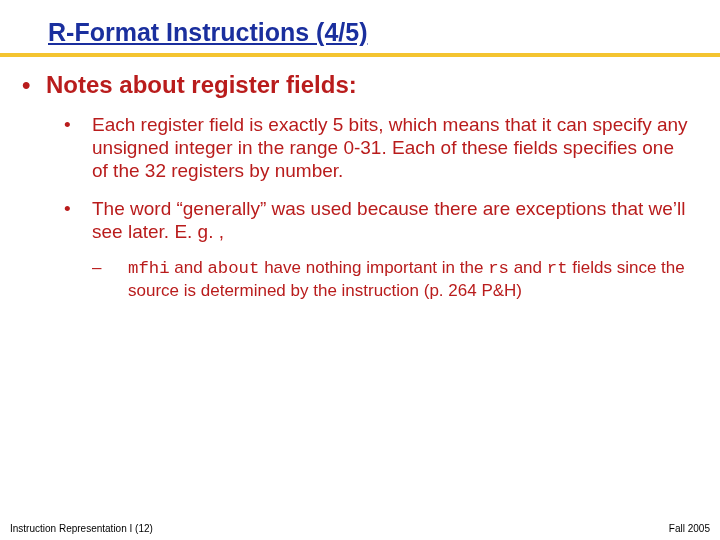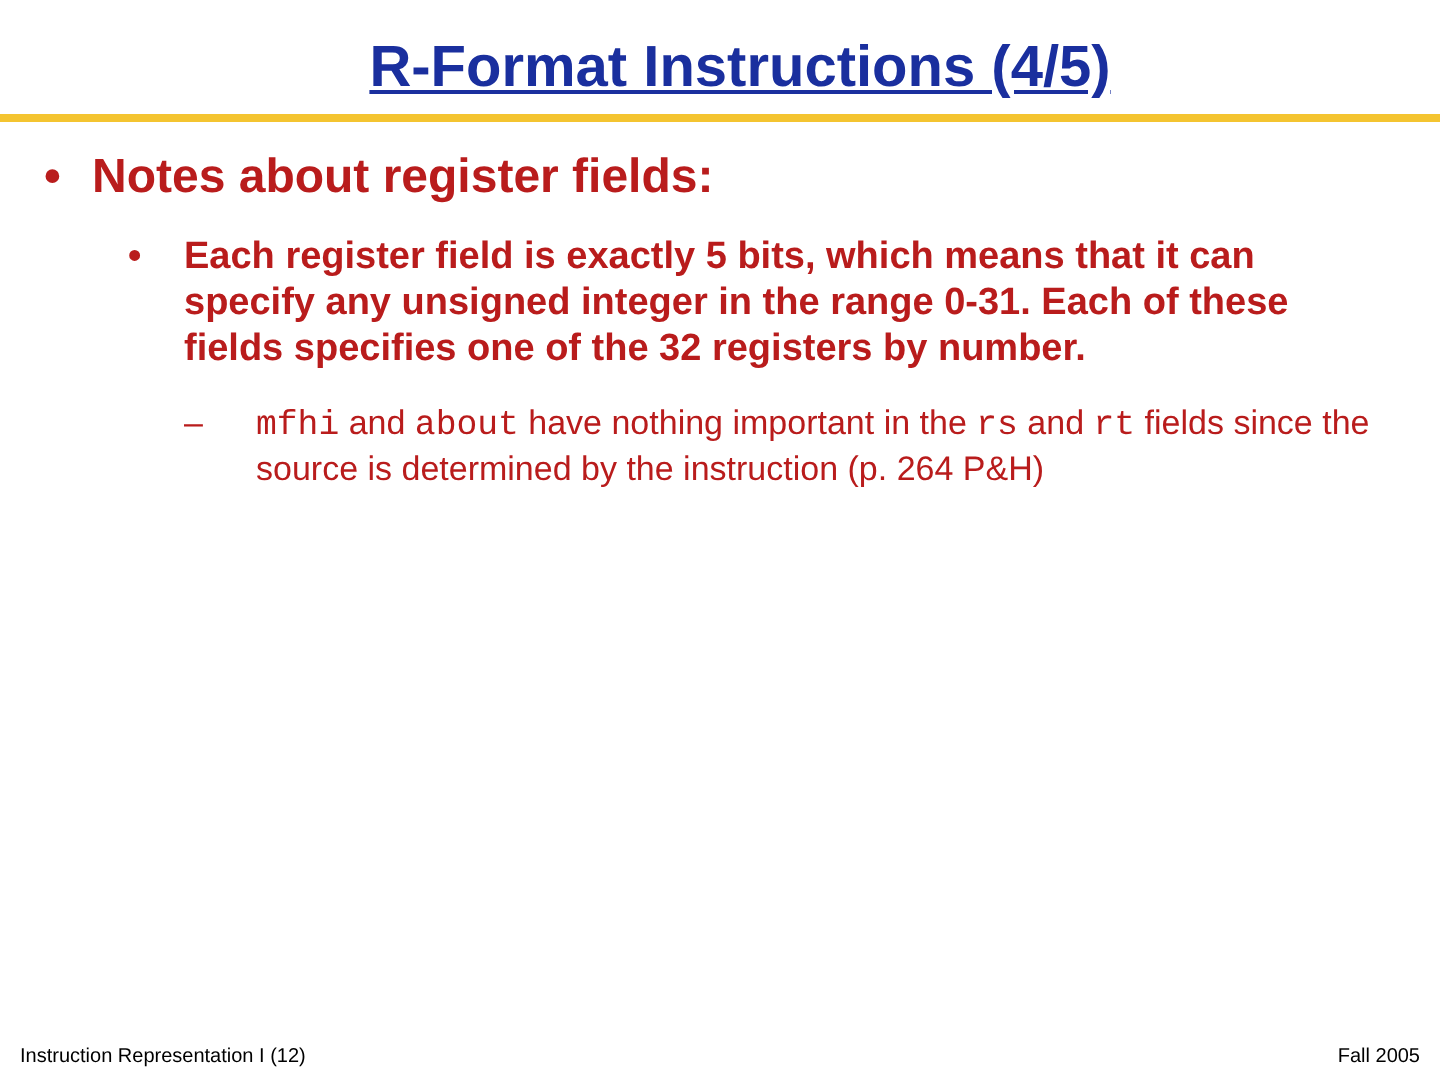--- a/index.html
+++ b/index.html
@@ -12,26 +12,25 @@
     overflow: hidden;
   }
   .slide {
     width: 100%;
     height: 100%;
     padding: 18px 28px 0 28px;
     position: relative;
   }
   .title {
     color: #1a2f9e;
-    font-size: 29px;
+    font-size: 25px;
     font-weight: bold;
     text-decoration: underline;
     padding-left: 20px;
     padding-bottom: 6px;
-    text-align: center;
   }
   .yellow-rule {
     height: 4px;
     background: #f4c430;
     margin-left: -28px;
     margin-right: -28px;
     margin-bottom: 14px;
   }
   .content {
     color: #b91c1c;
@@ -40,21 +39,21 @@
   .lvl1 {
     font-size: 24px;
     font-weight: bold;
     margin-bottom: 14px;
     padding-left: 12px;
     text-indent: -12px;
   }
   .lvl1 .bullet { display: inline-block; width: 12px; }
   .lvl2 {
     font-size: 19px;
-    font-weight: bold;
+    font-weight: normal;
     margin-left: 44px;
     margin-bottom: 14px;
     padding-left: 14px;
     text-indent: -14px;
     line-height: 1.22;
   }
   .lvl2 .bullet { display: inline-block; width: 14px; }
   .lvl3 {
     font-size: 17px;
     font-weight: normal;
@@ -95,20 +94,23 @@
   <div class="content">
 
     <div class="lvl1">
       <span class="bullet">•</span><span>Notes about register fields:</span>
     </div>
 
     <div class="lvl2">
       <span class="bullet">•</span><span>Each register field is exactly 5 bits, which means that it can specify any unsigned integer in the range 0-31.  Each of these fields specifies one of the 32 registers by number.</span>
     </div>
 
+    <div class="lvl2">
+      <span class="bullet">•</span><span>The word “generally” was used because there are exceptions that we’ll see later.  E. g. ,</span>
+    </div>
 
 
     <div class="lvl3">
       <span class="dash">–</span><span><code>mfhi</code><span> and </span><code>about</code><span> have nothing important in the </span><code>rs</code><span> and </span><code>rt</code><span> fields since the source is determined by the instruction (p. 264 P&amp;H)</span></span>
     </div>
 
   </div>
 
   <div class="footer-left">Instruction Representation I (12)</div>
   <div class="footer-right">Fall 2005</div>

